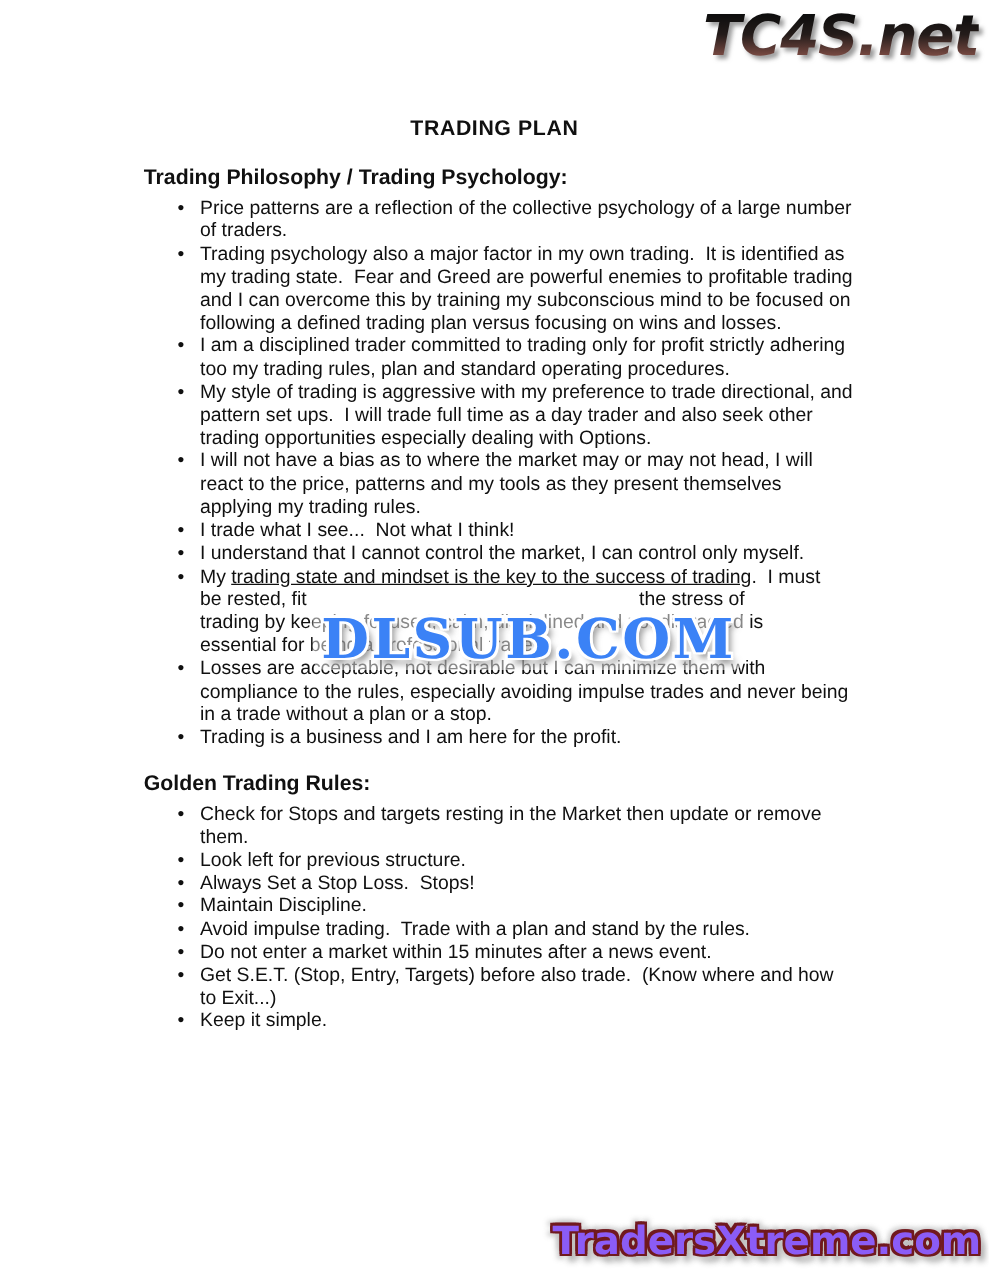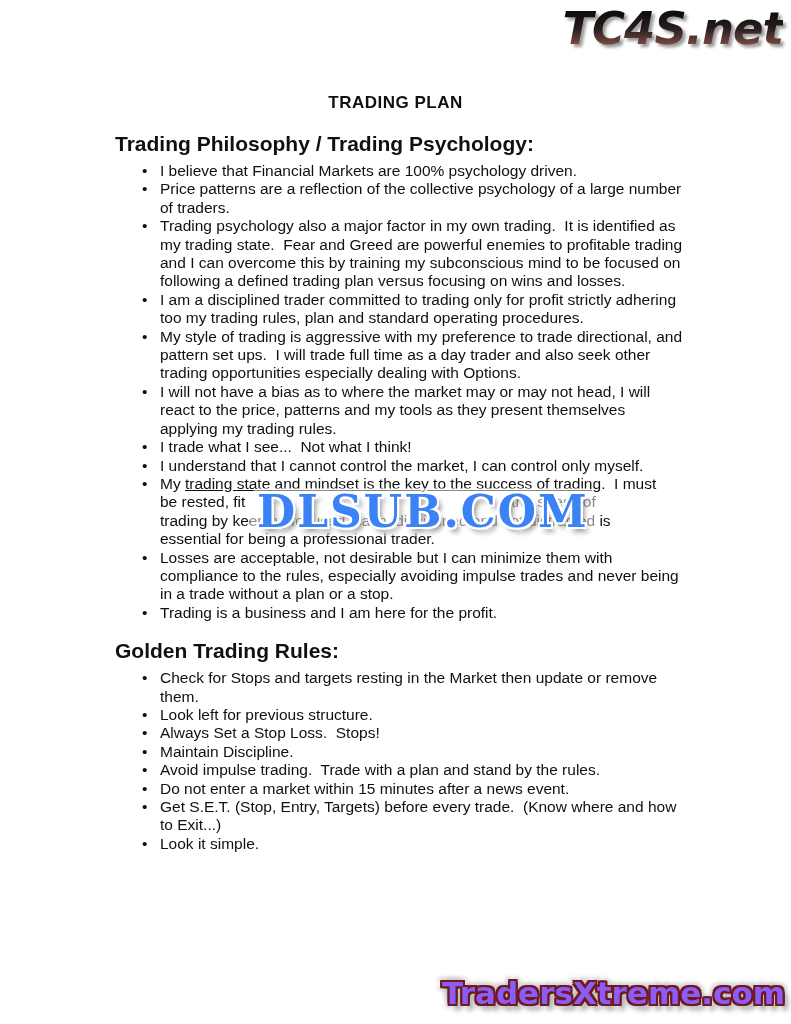--- a/index.html
+++ b/index.html
@@ -29,21 +29,21 @@
   
   .doc-title {
     margin: 0; padding-top: 93px;
     text-align: center;
     font-size: 17px; font-weight: 700;
     letter-spacing: 0.5px;
   }
 
   
   h2.sec-heading {
-    font-size: 21px; font-weight: 700;
+    font-size: 17px; font-weight: 700;
     margin: 19px 0 5px 115px;
   }
   h2.sec-heading.second { margin-top: 17px; }
 
   
   ul.bullets {
     list-style: none;
     margin: 6px 0 0 115px; padding: 0;
     width: 568px;
   }
@@ -102,42 +102,41 @@
 <body>
 
 <div>
 
   <div class="tc4s">TC4S.net</div>
 
   <h1 class="doc-title">TRADING PLAN</h1>
 
   <h2 class="sec-heading">Trading Philosophy / Trading Psychology:</h2>
   <ul class="bullets">
-    <li>I believe that Financial Markets are 100% psychology driven.</li>
     <li>Price patterns are a reflection of the collective psychology of a large number of traders.</li>
     <li>Trading psychology also a major factor in my own trading.  It is identified as my trading state.  Fear and Greed are powerful enemies to profitable trading and I can overcome this by training my subconscious mind to be focused on following a defined trading plan versus focusing on wins and losses.</li>
     <li>I am a disciplined trader committed to trading only for profit strictly adhering too my trading rules, plan and standard operating procedures.</li>
     <li>My style of trading is aggressive with my preference to trade directional, and pattern set ups.  I will trade full time as a day trader and also seek other trading opportunities especially dealing with Options.</li>
     <li>I will not have a bias as to where the market may or may not head, I will react to the price, patterns and my tools as they present themselves applying my trading rules.</li>
     <li>I trade what I see...  Not what I think!</li>
     <li>I understand that I cannot control the market, I can control only myself.</li>
     <li><span class="b9line"><span>My </span><span class="uline">trading state and mindset is the key to the success of trading</span><span>.  I must</span></span><span class="b9line"><span>be rested, fit</span><span class="gap"></span><span>the stress of</span></span><span class="b9line">trading by keeping focused, calm, disciplined and not distracted is</span><span class="b9line">essential for being a professional trader.</span></li>
     <li>Losses are acceptable, not desirable but I can minimize them with compliance to the rules, especially avoiding impulse trades and never being in a trade without a plan or a stop.</li>
     <li>Trading is a business and I am here for the profit.</li>
   </ul>
 
   <h2 class="sec-heading second">Golden Trading Rules:</h2>
   <ul class="bullets">
     <li>Check for Stops and targets resting in the Market then update or remove them.</li>
     <li>Look left for previous structure.</li>
     <li>Always Set a Stop Loss.  Stops!</li>
     <li>Maintain Discipline.</li>
     <li>Avoid impulse trading.  Trade with a plan and stand by the rules.</li>
     <li>Do not enter a market within 15 minutes after a news event.</li>
-    <li>Get S.E.T. (Stop, Entry, Targets) before every trade.  (Know where and how to Exit...)</li>
-    <li>Look it simple.</li>
+    <li>Get S.E.T. (Stop, Entry, Targets) before also trade.  (Know where and how to Exit...)</li>
+    <li>Keep it simple.</li>
   </ul>
 
   <div class="dlsub">DLSUB.COM</div>
 
   <div class="traders">TradersXtreme.com</div>
 
 </div>
 
 </body></html>

